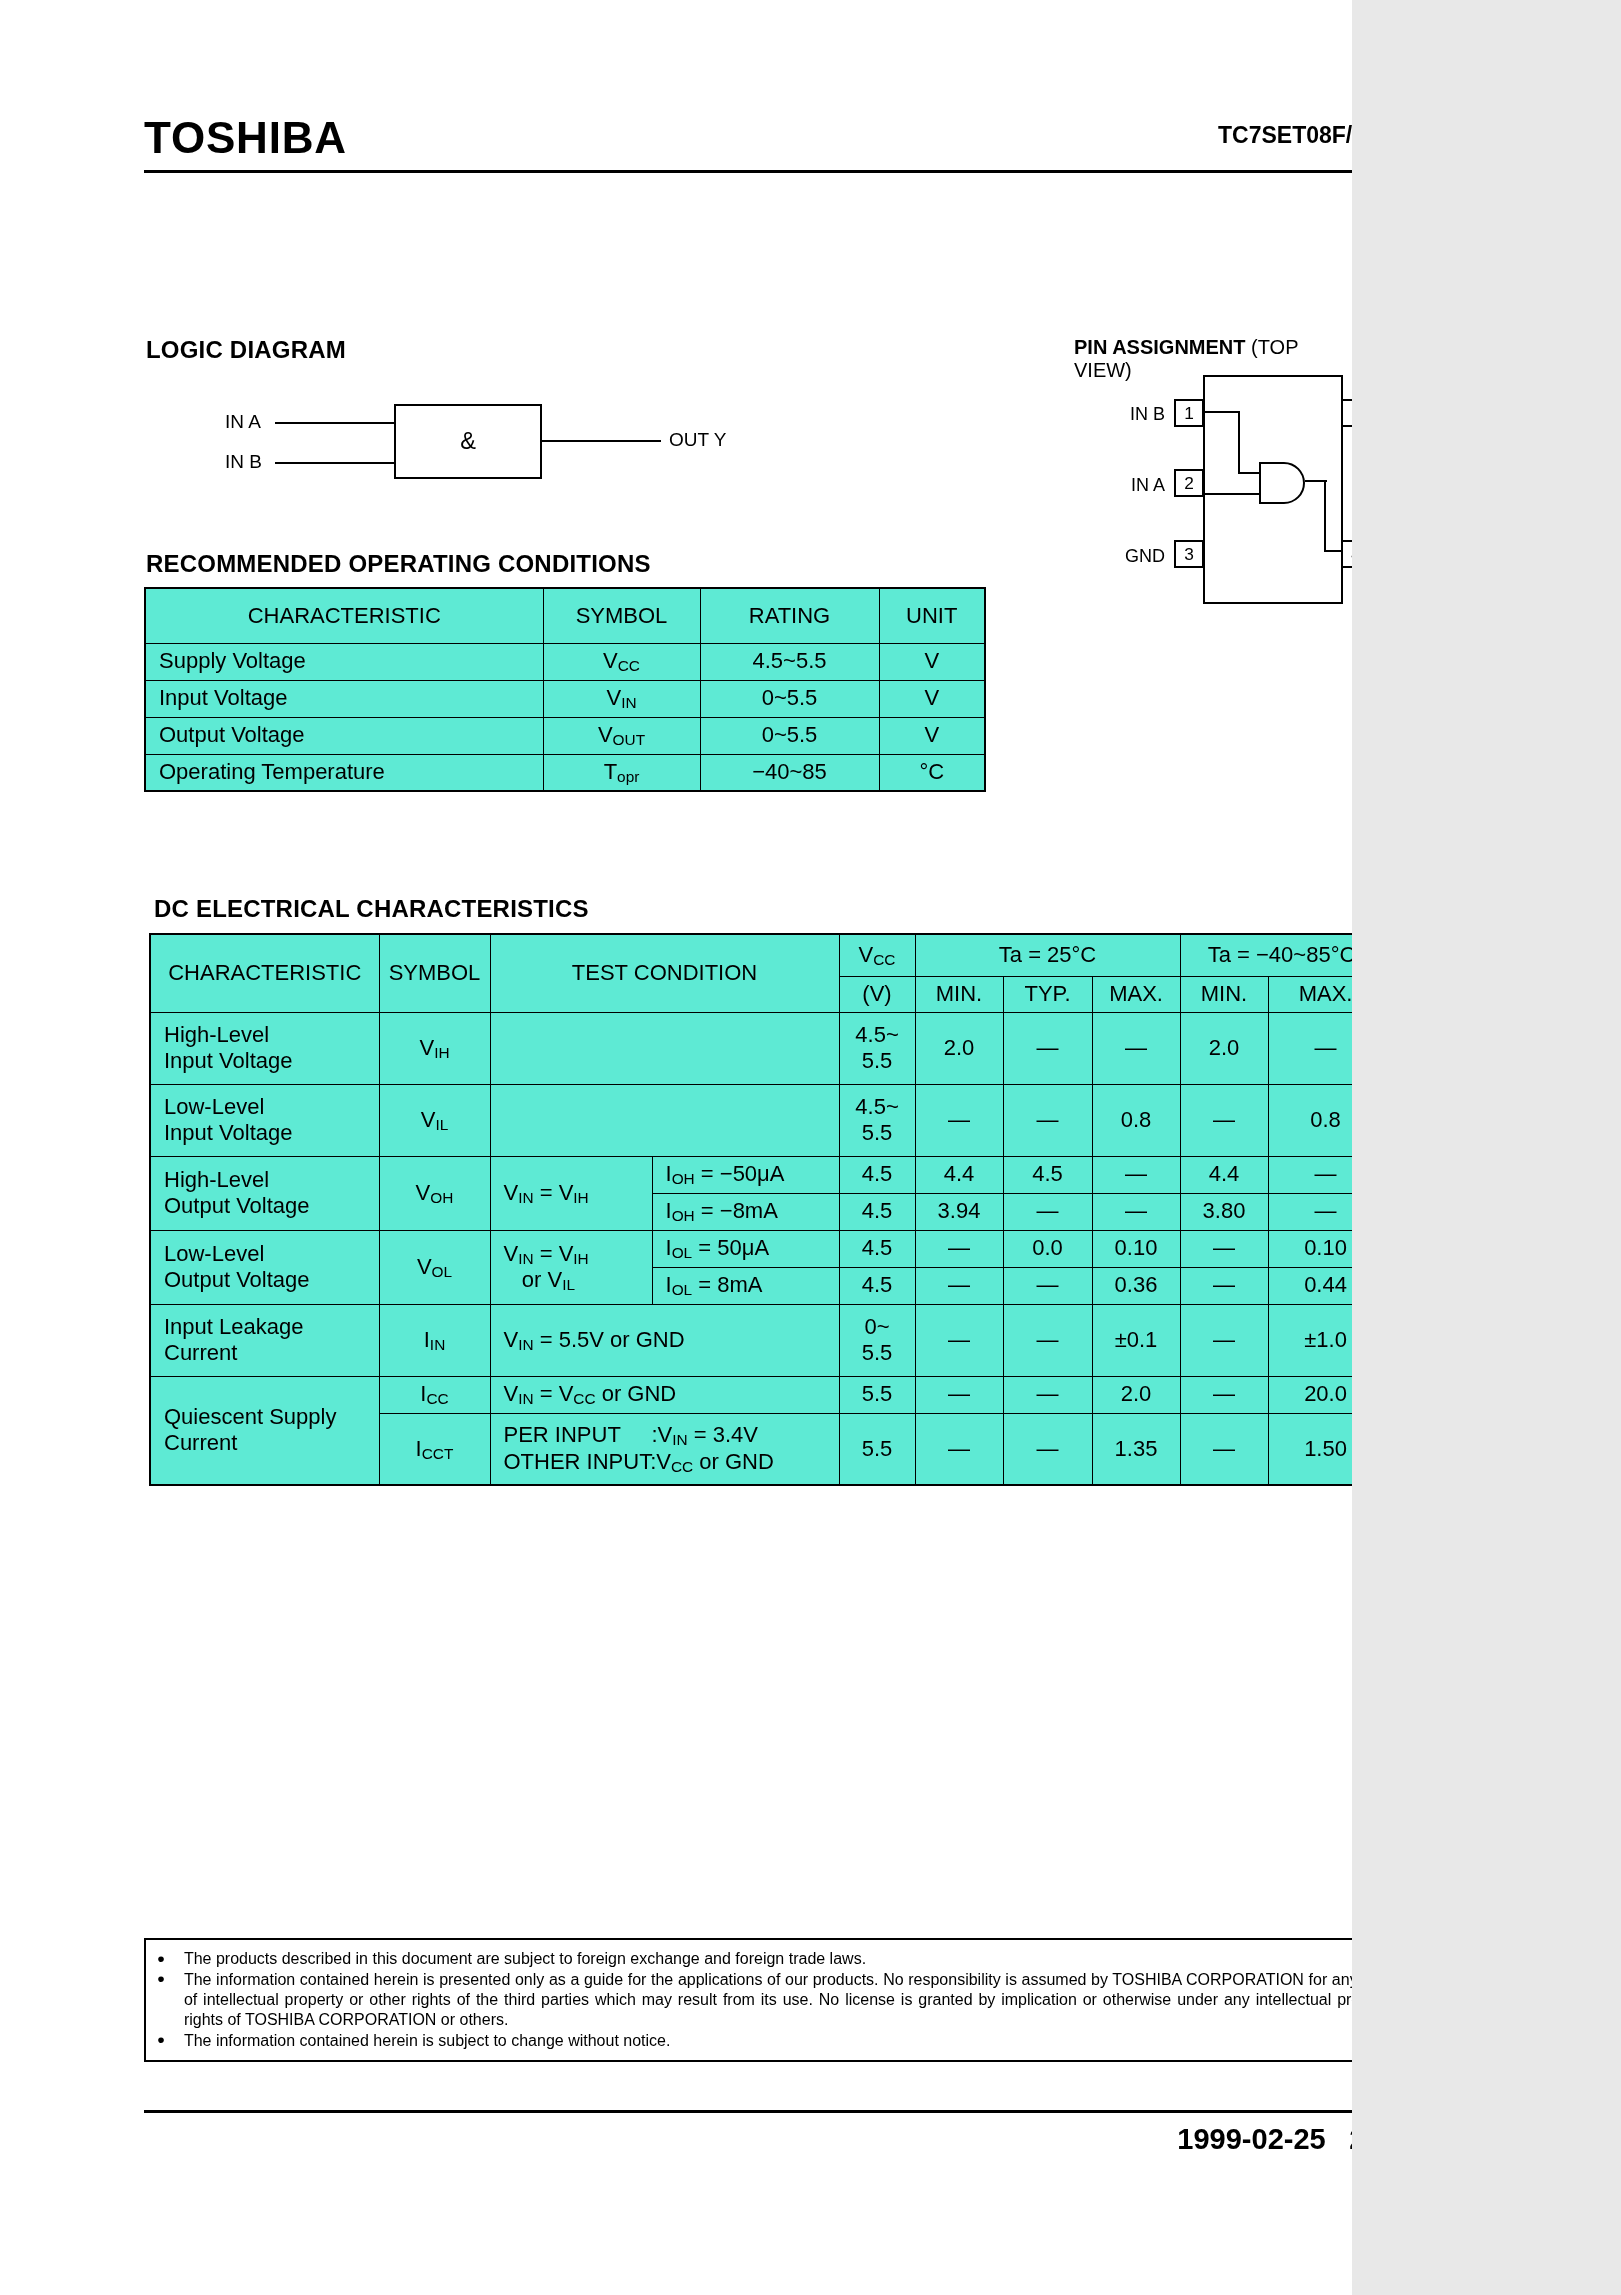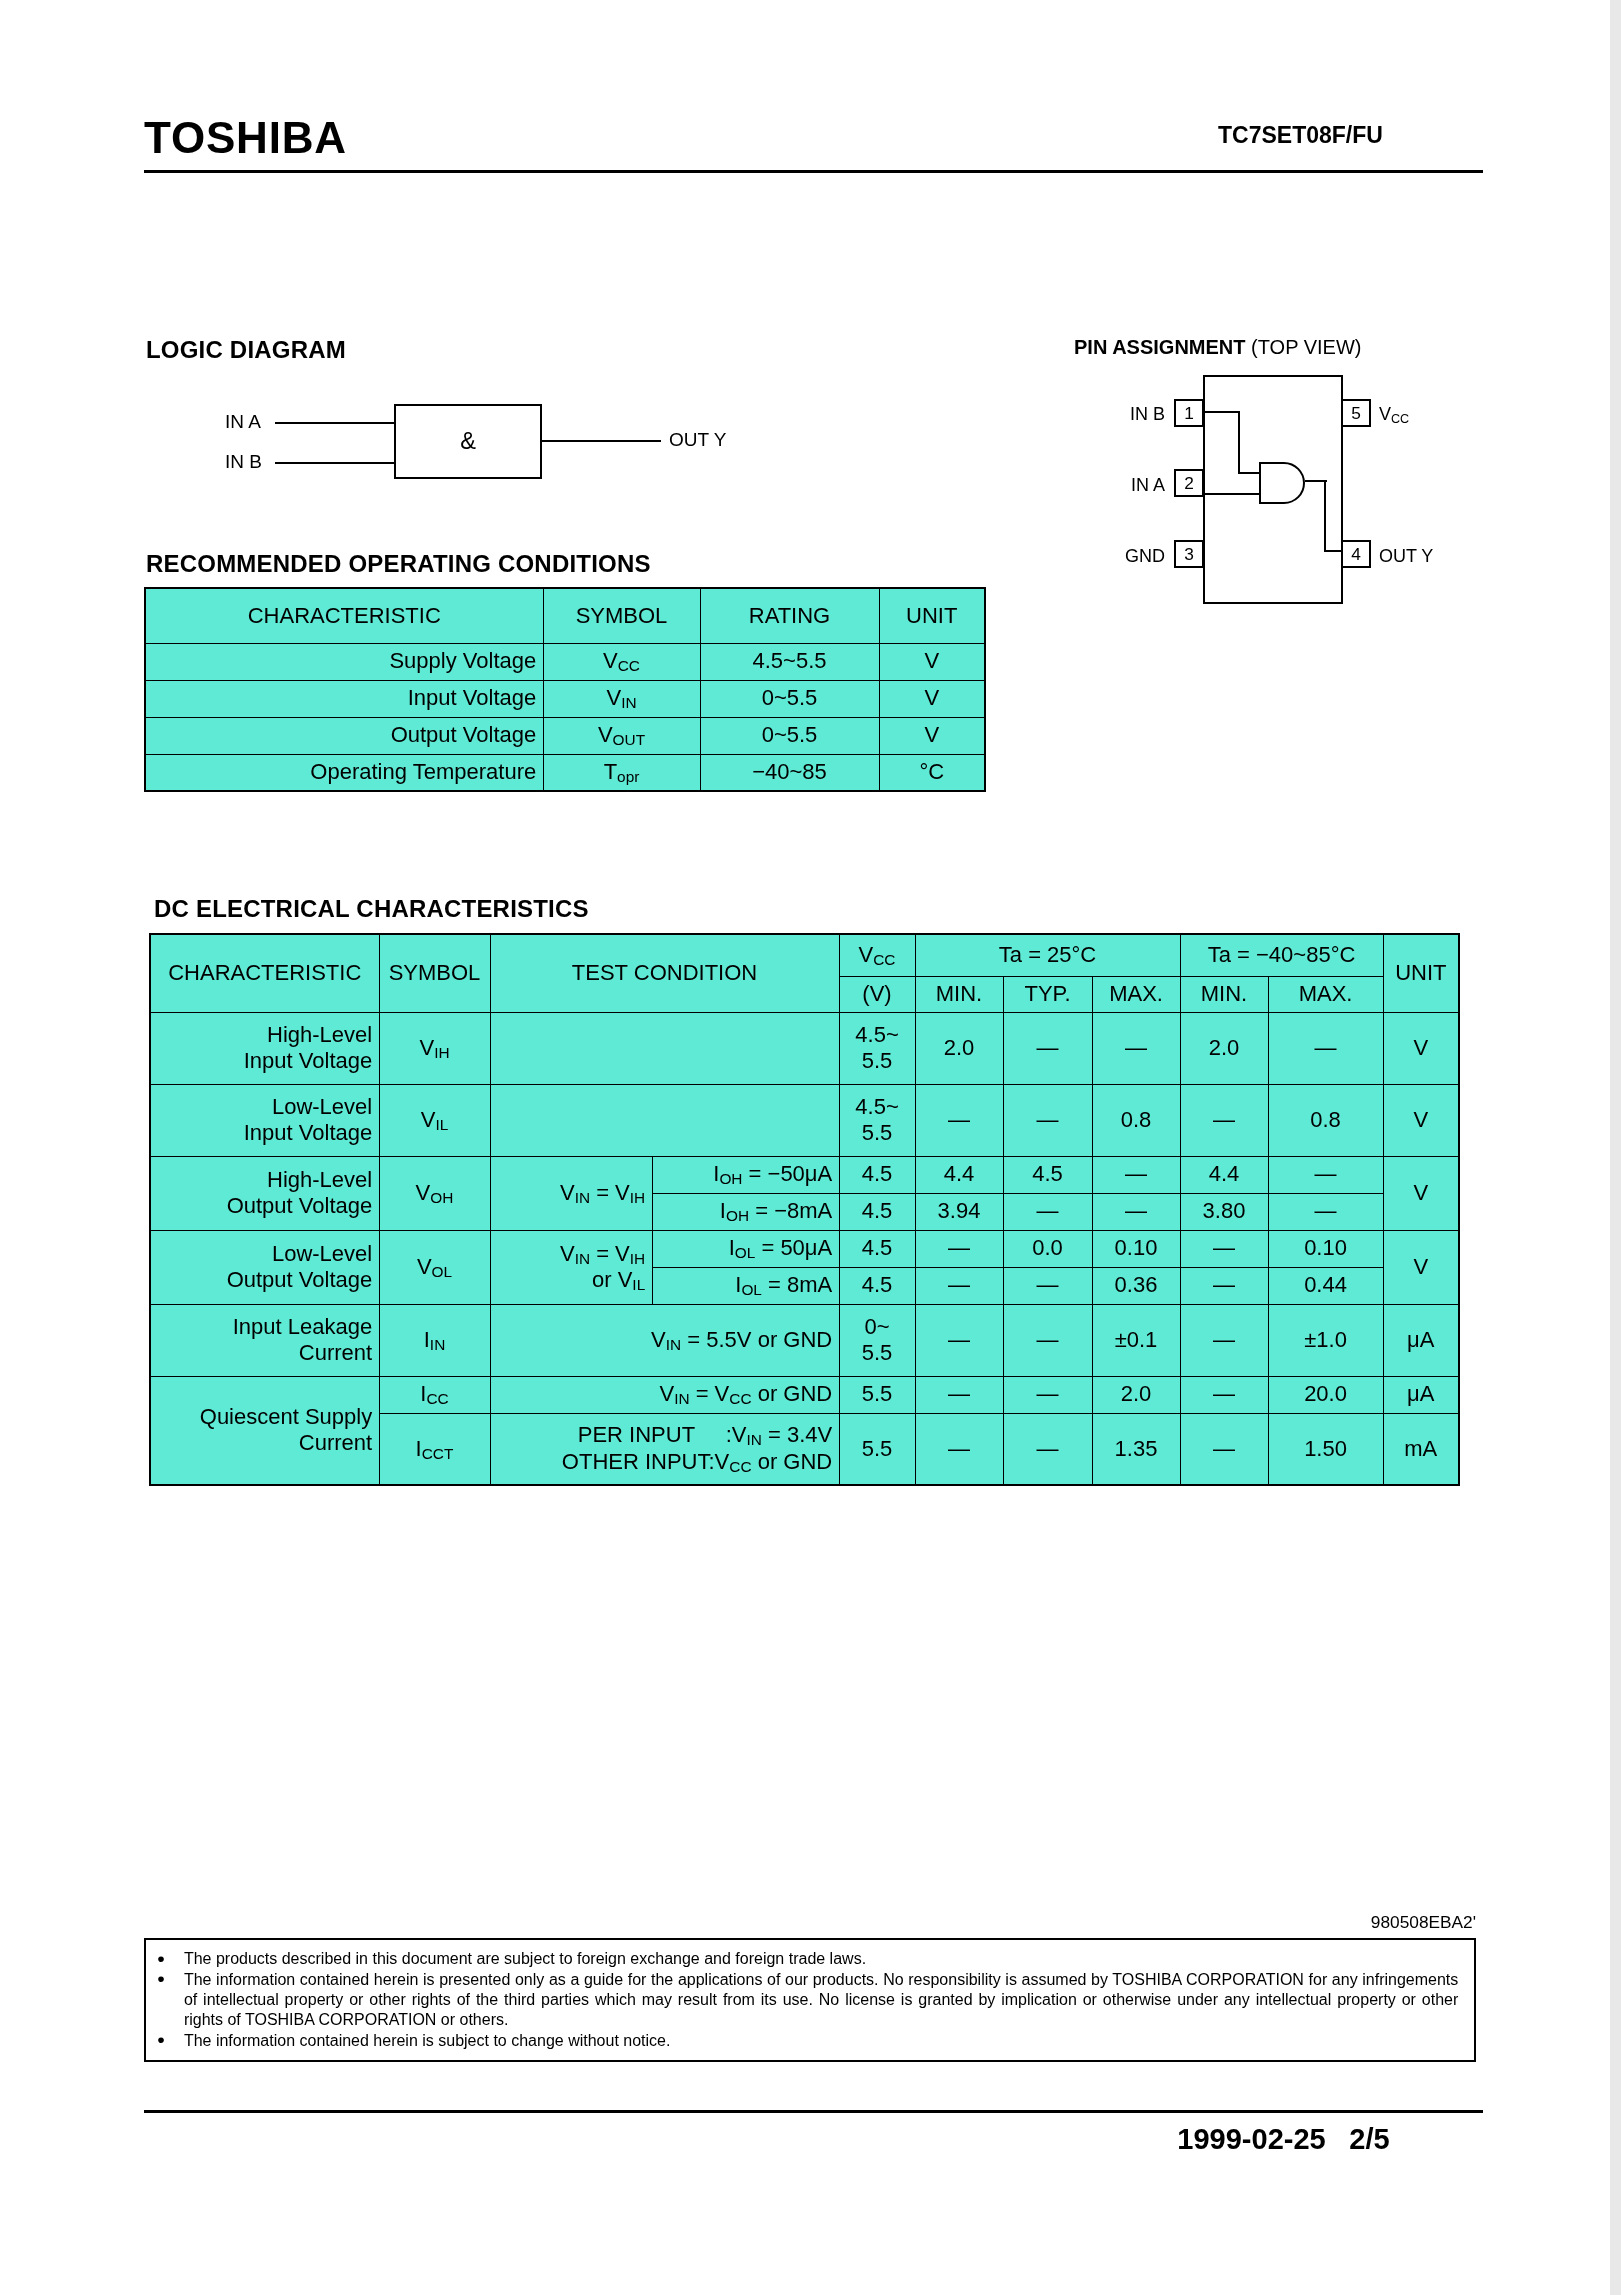--- a/index.html
+++ b/index.html
@@ -1,18 +1,18 @@
 <!DOCTYPE html>
 <html style="font-size:12.6px"><head>
 <meta charset="utf-8">
 <style>
   *{box-sizing:border-box;margin:0;padding:0;}
   html,body{background:#e8e8e8;}
   body{font-family:"Liberation Sans",sans-serif;color:#000;}
-  .page{position:relative;width:1610px;height:2295px;background:#ffffff;overflow:hidden;}
+  .page{position:relative;width:1352px;height:2295px;background:#ffffff;overflow:hidden;}
   .line{position:absolute;background:#000;}
   sub{font-size:0.7em;line-height:0;vertical-align:-0.22em;}
 
   
   .brand{position:absolute;left:144px;top:113px;font-size:44px;font-weight:900;letter-spacing:0.8px;}
   .part-number{position:absolute;left:1218px;top:122px;font-size:23px;font-weight:700;}
   .header-rule{left:144px;top:170px;width:1339px;height:3.1px;}
 
   
   .section-title{position:absolute;font-size:24px;font-weight:700;letter-spacing:0.2px;}
@@ -52,21 +52,21 @@
   .gate-icon{position:absolute;left:1259px;top:462px;width:46px;height:42px;border:2.4px solid #000;
              border-radius:0 23.6px 23.6px 0;background:#fff;}
   .w5{left:1305px;top:480px;width:22px;height:2.4px;}
   .w6{left:1324px;top:480px;width:2.4px;height:72px;}
   .w7{left:1324px;top:550px;width:19px;height:2.4px;}
 
   
   .data-table{position:absolute;border-collapse:collapse;table-layout:fixed;background:#5eead4;border:2.4px solid #000;}
   .data-table th,.data-table td{border:1.6px solid #000;font-size:22px;font-weight:400;text-align:center;
                                 vertical-align:middle;padding:1.6px 6.3px;line-height:1.2;}
-  .data-table td.al,.data-table th.al{text-align:right;padding-left:13px;}
+  .data-table td.al,.data-table th.al{text-align:left;padding-left:13px;}
 
   .roc-table{left:144px;top:587px;width:840px;}
   .roc-table thead tr{height:55px;}
   .roc-table tbody tr{height:37px;}
   .c-roc-0{width:398px;} .c-roc-1{width:157px;} .c-roc-2{width:179px;} .c-roc-3{width:106px;}
 
   .dc-table{left:149px;top:933px;width:1310px;}
   .dc-table tr.hd1{height:42px;}
   .dc-table tr.hd2{height:36px;}
   .dc-table tr.r1{height:37px;}

